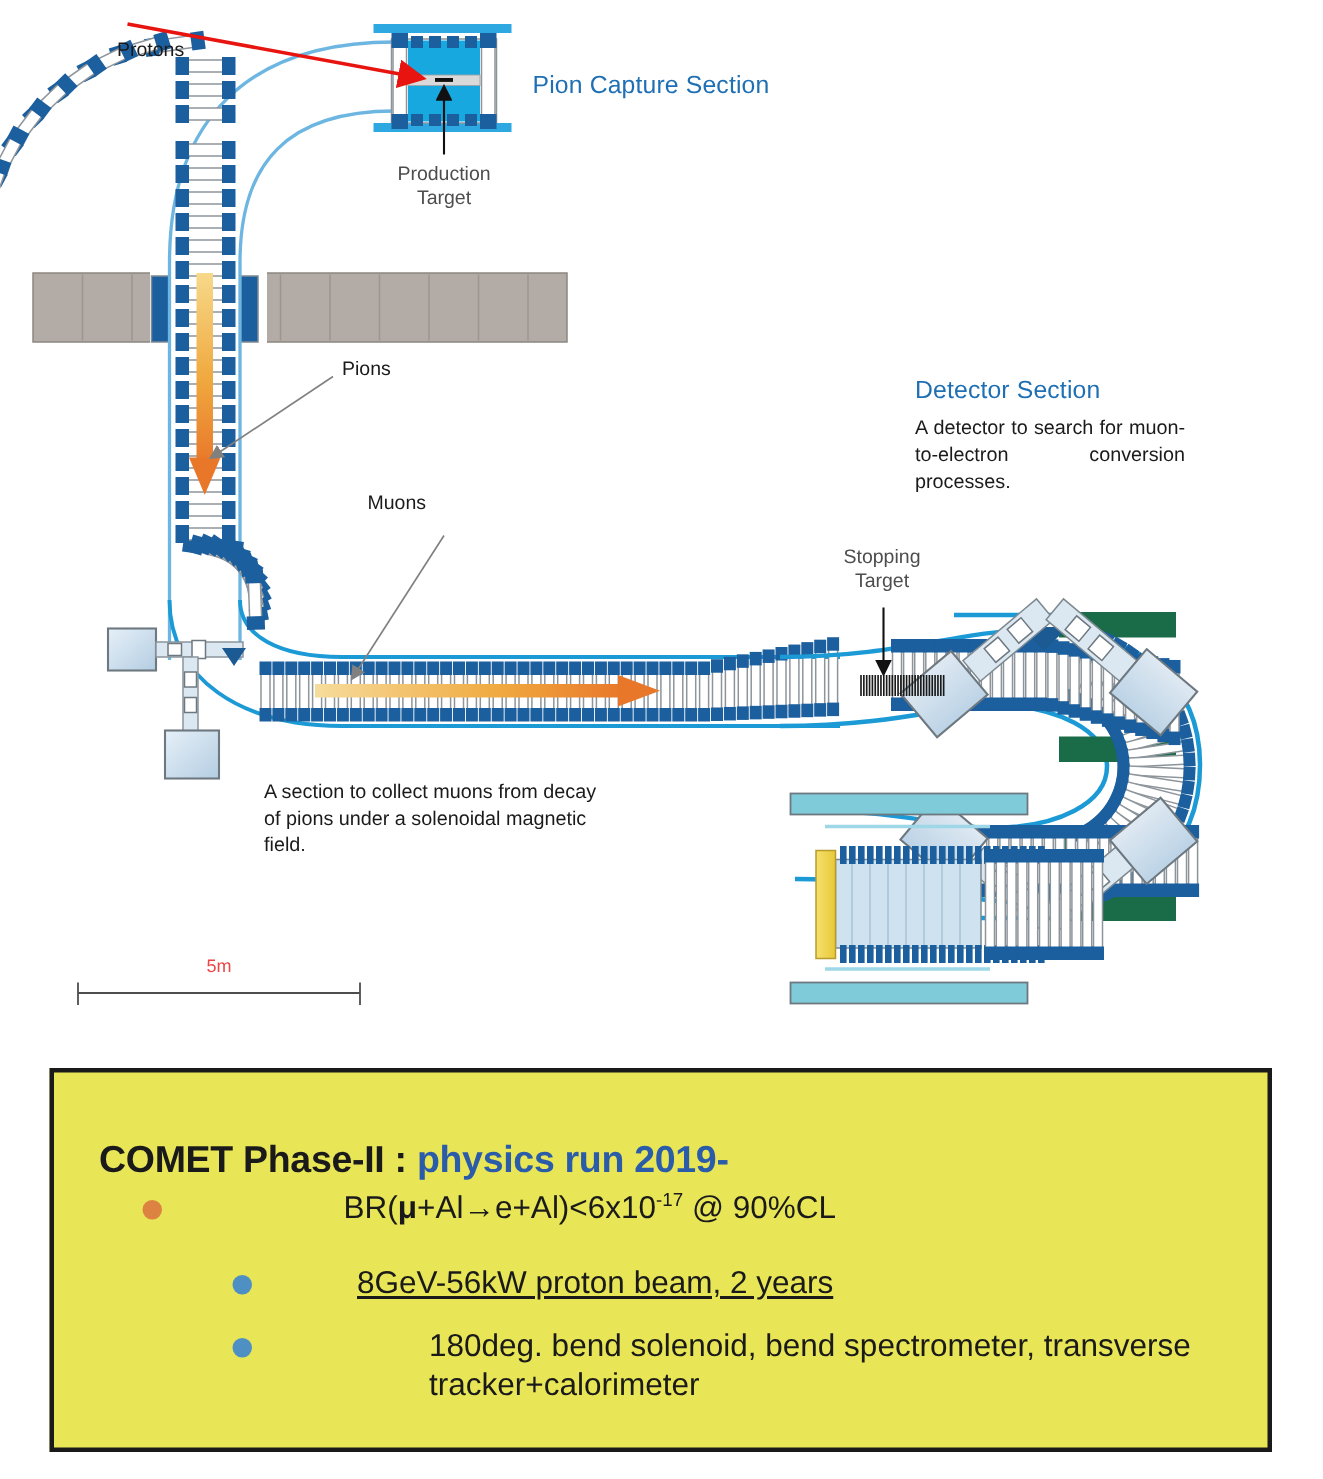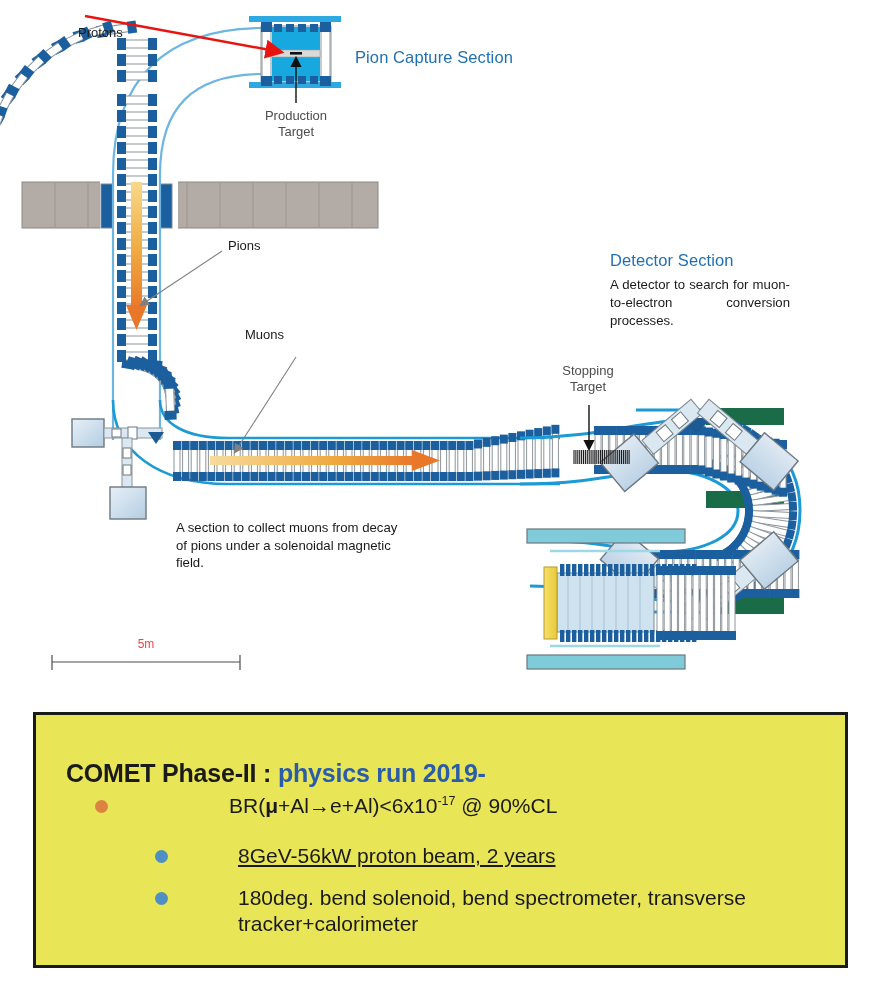--- a/index.html
+++ b/index.html
@@ -25,21 +25,21 @@
   .dot{width:13px;height:13px;border-radius:50%;flex:0 0 13px;margin-top:7px;}
   .dot.orange{background:#dd8341;}
   .dot.blue{background:#4e8fc4;}
   .b-txt{font-size:21px;line-height:1.22;color:#1a1a1a;}
   .b-txt sup{font-size:12.5px;vertical-align:super;line-height:0;}
   .b-txt .mu{font-weight:bold;}
   #bullet-1{left:95px;top:793px;width:700px;gap:48px;}
   #bullet-1 .b-txt{margin-left:73px;}
   #bullet-2{left:155px;top:843px;width:660px;text-decoration:underline;}
   #bullet-2 .b-txt{margin-left:70px;}
-  #bullet-3{left:155px;top:885px;width:680px;}
+  #bullet-3{left:155px;top:885px;width:680px;gap:48px;}
   #bullet-3 .b-txt{margin-left:70px;}
 </style>
 </head>
 <body>
 
 <svg class="abs" style="left:0;top:0;" width="882" height="700" viewBox="0 0 882 700">
   <defs>
     <linearGradient id="pionGrad" x1="0" y1="0" x2="0" y2="1">
       <stop offset="0%" stop-color="#f7d98a"></stop>
       <stop offset="55%" stop-color="#f0a93f"></stop>

